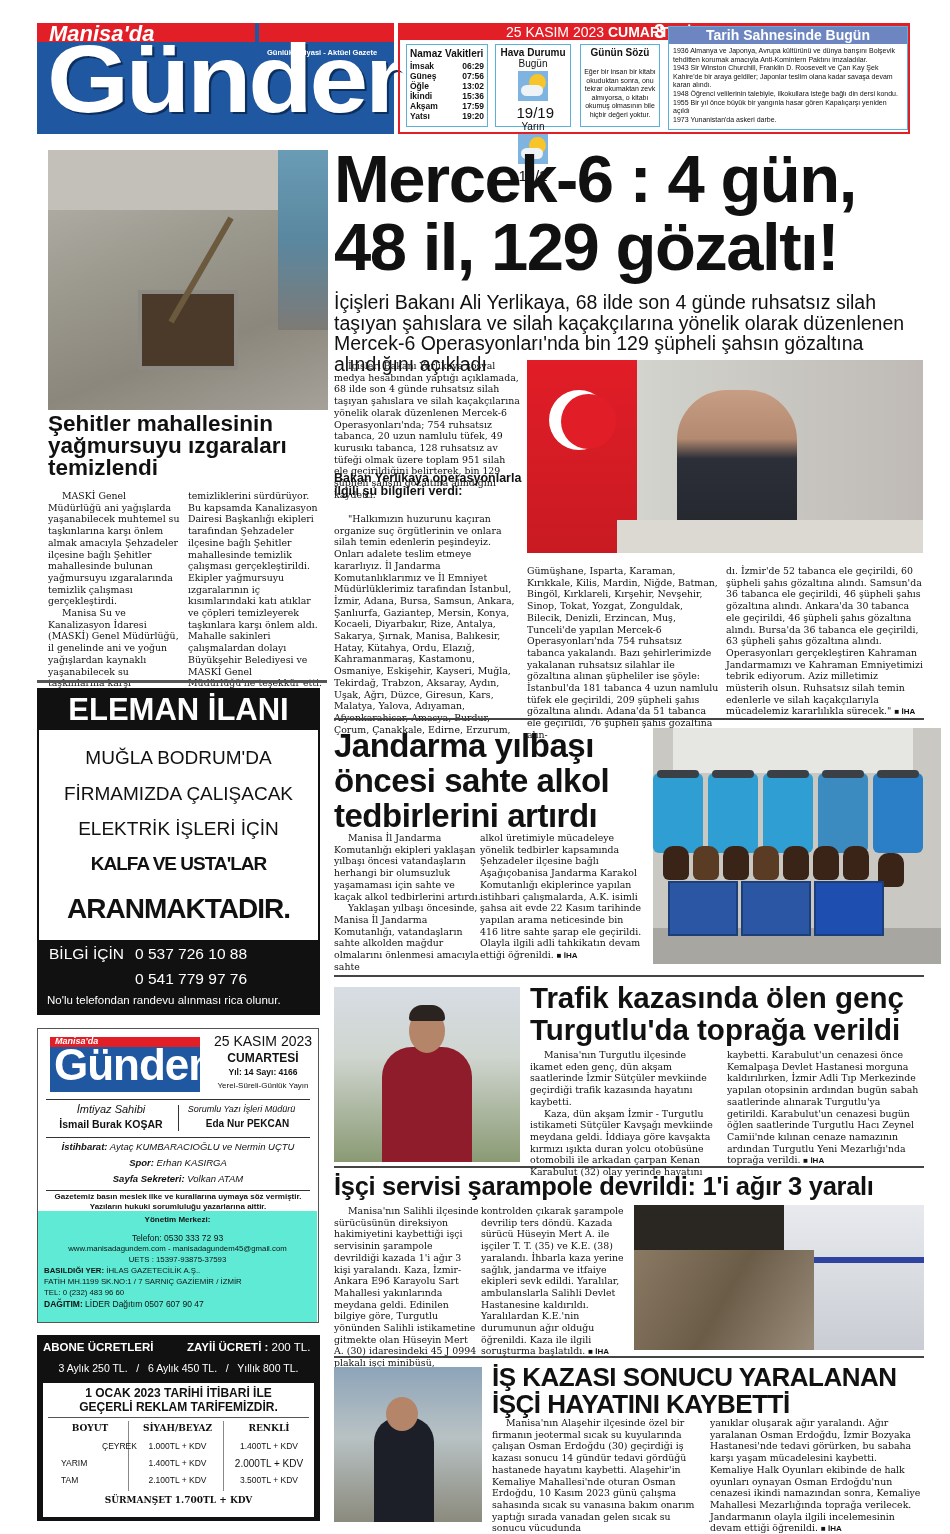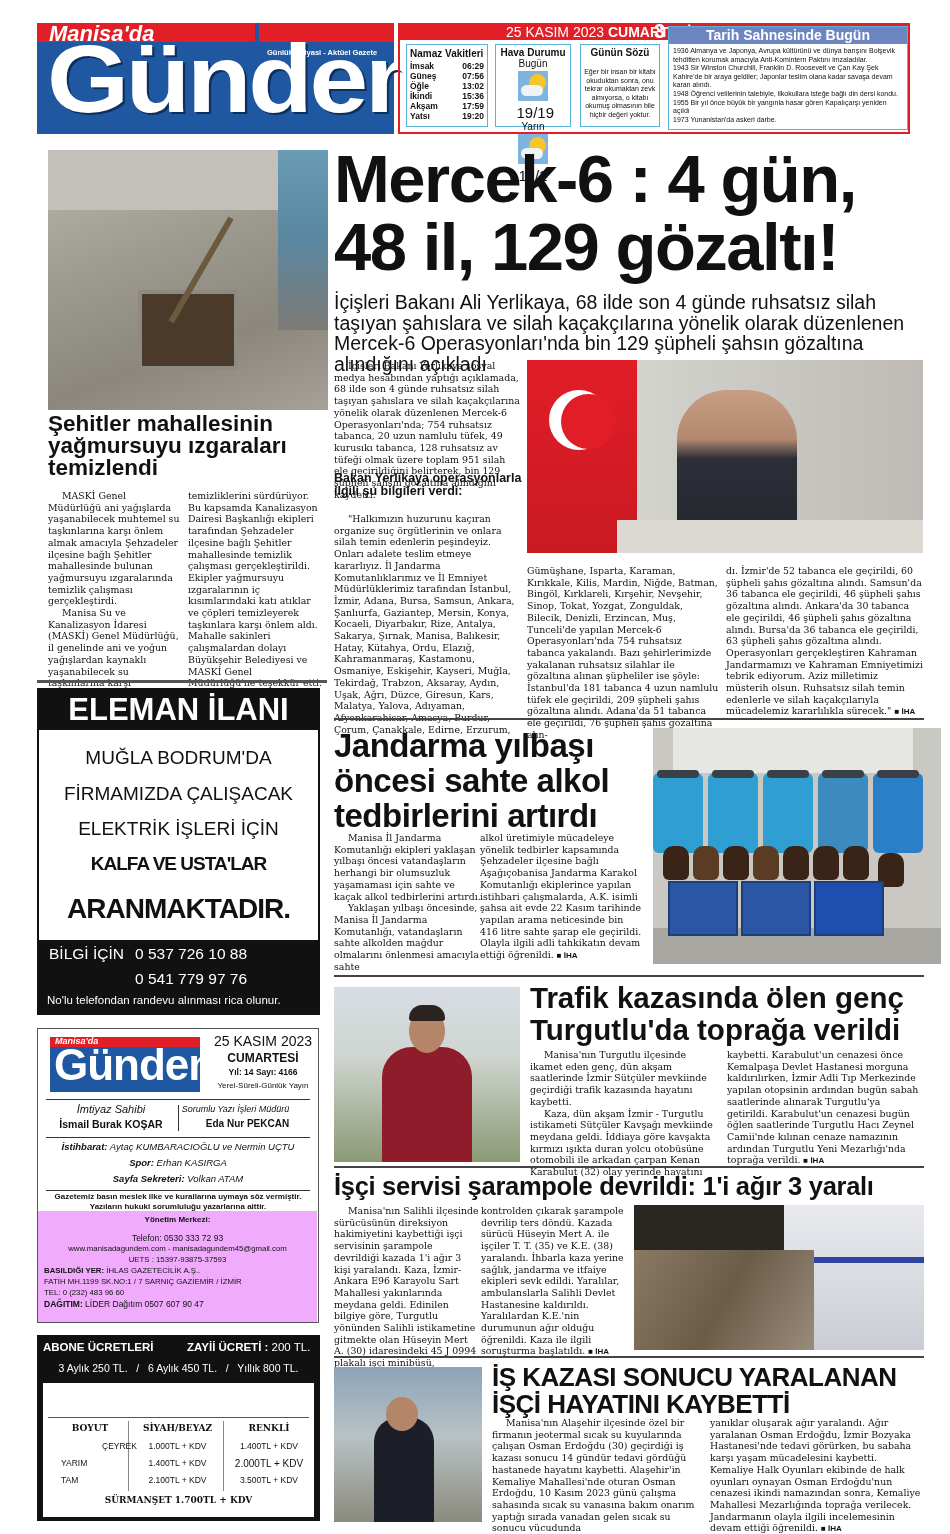--- a/index.html
+++ b/index.html
@@ -55,21 +55,21 @@
 #el-bottom{left:0;top:250px;width:279px;height:73px;background:#111;color:#fff;}
 .el-ph{position:absolute;font:15.5px "Liberation Sans",sans-serif;}
 
 #kunye{left:37px;top:1028px;width:282px;height:295px;border:1.5px solid #555;background:#fff;}
 #kunye-logo{left:12px;top:8px;width:150px;height:55px;background:#1f57a0;}
 #kl-red{left:0;top:0;width:150px;height:10px;background:#e21e26;}
 #kl-m{left:5px;top:-1px;color:#fff;font:italic bold 9px "Liberation Sans",sans-serif;}
 #kl-g{left:4px;top:6px;color:#fff;font:bold 44px "Liberation Sans",sans-serif;line-height:1;letter-spacing:-1px;}
 .kr{position:absolute;font-family:"Liberation Sans",sans-serif;text-align:center;}
 .khr{position:absolute;left:8px;width:264px;height:1px;background:#333;}
-#kunye-gray{left:0;top:182px;width:279px;height:111px;background:#f0abfc;}
+#kunye-gray{left:0;top:182px;width:279px;height:111px;background:#5eead4;}
 
 #abone{left:37px;top:1335px;width:283px;height:186px;background:#111;}
 #tarife{left:6px;top:48px;width:271px;height:134px;background:#fff;}
 
 
 #mainhead{left:334px;top:145px;width:590px;font:bold 67px "Liberation Sans",sans-serif;line-height:68px;letter-spacing:-1.5px;}
 #mainsub{left:334px;top:292px;width:595px;font:19.5px "Liberation Sans",sans-serif;line-height:20.5px;}
 #h-bakan{left:334px;top:472px;width:190px;font:bold 12.5px "Liberation Sans",sans-serif;line-height:13px;}
 #photo-bakan{left:527px;top:360px;width:396px;height:193px;background:linear-gradient(90deg,#e0dfdb 0%,#cfcfca 40%,#bfbab5 100%);}
 #pb-flag{left:0;top:0;width:110px;height:193px;background:linear-gradient(180deg,#e11d27,#c91a22);}
@@ -230,21 +230,21 @@
     <div id="kl-g" class="abs">Gündem</div>
   </div>
   <div class="kr" style="left:175px;top:4px;width:100px;font-size:14px;">25 KASIM 2023</div>
   <div class="kr" style="left:175px;top:22px;width:100px;font-size:12px;font-weight:bold;">CUMARTESİ</div>
   <div class="kr" style="left:175px;top:38px;width:100px;font-size:8.5px;font-weight:bold;">Yıl: 14 Sayı: 4166</div>
   <div class="kr" style="left:170px;top:52px;width:110px;font-size:8px;">Yerel-Süreli-Günlük Yayın</div>
   <div class="khr" style="top:70px;"></div>
   <div class="kr" style="left:8px;top:74px;width:130px;font-size:11px;font-style:italic;">İmtiyaz Sahibi</div>
   <div class="kr" style="left:8px;top:89px;width:130px;font-size:10.5px;font-weight:bold;">İsmail Burak KOŞAR</div>
   <div class="abs" style="left:140px;top:76px;width:1px;height:26px;background:#333;"></div>
-  <div class="kr" style="left:130px;top:75px;width:135px;font-size:9px;font-style:italic;">Sorumlu Yazı İşleri Müdürü</div>
+  <div class="kr" style="left:136px;top:75px;width:135px;font-size:9px;font-style:italic;">Sorumlu Yazı İşleri Müdürü</div>
   <div class="kr" style="left:142px;top:89px;width:135px;font-size:10px;font-weight:bold;">Eda Nur PEKCAN</div>
   <div class="khr" style="top:108px;"></div>
   <div class="kr" style="left:8px;top:112px;width:264px;font-size:9.5px;font-style:italic;"><b>İstihbarat:</b> <span>Aytaç KUMBARACIOĞLU ve Nermin UÇTU</span></div>
   <div class="kr" style="left:8px;top:128px;width:264px;font-size:9.5px;font-style:italic;"><b>Spor:</b> <span>Erhan KASIRGA</span></div>
   <div class="kr" style="left:8px;top:144px;width:264px;font-size:9.5px;font-style:italic;"><b>Sayfa Sekreteri:</b> <span>Volkan ATAM</span></div>
   <div class="khr" style="top:161px;"></div>
   <div class="kr" style="left:8px;top:163px;width:264px;font-size:8px;font-weight:bold;line-height:10px;">Gazetemiz basın meslek ilke ve kurallarına uymaya söz vermiştir. Yazıların hukuki sorumluluğu yazarlarına aittir.</div>
   <div id="kunye-gray" class="abs">
     <div class="kr" style="left:0;top:4px;width:279px;font-size:8px;font-weight:bold;">Yönetim Merkezi:</div>
     <div class="kr" style="left:0;top:22px;width:279px;font-size:8.5px;">Telefon: 0530 333 72 93</div>
@@ -255,20 +255,21 @@
     <div class="kr" style="left:6px;top:77px;text-align:left;font-size:7.8px;">TEL: 0 (232) 483 96 60</div>
     <div class="kr" style="left:6px;top:88px;text-align:left;font-size:8.5px;"><b>DAĞITIM:</b> <span>LİDER Dağıtım 0507 607 90 47</span></div>
   </div>
 </div>
 
 <div id="abone" class="abs">
   <div class="kr" style="left:6px;top:6px;color:#fff;font-size:11.5px;font-weight:bold;">ABONE ÜCRETLERİ</div>
   <div class="kr" style="left:150px;top:6px;color:#fff;font-size:11.5px;"><b>ZAYİİ ÜCRETİ :</b> <span>200 TL.</span></div>
   <div class="kr" style="left:6px;top:27px;width:271px;color:#fff;font-size:10.5px;white-space:pre;">3 Aylık 250 TL.   /   6 Aylık 450 TL.   /   Yıllık 800 TL.</div>
   <div id="tarife" class="abs">
+    <div class="kr" style="left:20px;top:3px;width:231px;font-size:12px;font-weight:bold;line-height:14px;">1 OCAK 2023 TARİHİ İTİBARİ İLE GEÇERLİ REKLAM TARİFEMİZDİR.</div>
     <div class="abs" style="left:5px;top:34px;width:261px;height:1px;background:#555;"></div>
     <div class="abs" style="left:85px;top:38px;width:1px;height:70px;background:#888;"></div>
     <div class="abs" style="left:180px;top:38px;width:1px;height:70px;background:#888;"></div>
     <div id="tariff-table">
         <div class="kr" style="left: 12px; top: 40px; width: 70px; font: bold 9px &quot;DejaVu Serif&quot;, serif;">BOYUT</div>
         <div class="kr" style="left: 92px; top: 40px; width: 85px; font: bold 9px &quot;DejaVu Serif&quot;, serif;">SİYAH/BEYAZ</div>
         <div class="kr" style="left: 185px; top: 40px; width: 82px; font: bold 9px &quot;DejaVu Serif&quot;, serif;">RENKLİ</div>
         <div class="kr" style="left: 12px; top: 58px; width: 70px; font-size: 8.5px; text-align: left; padding-left: 6px; margin-left: 41px;">ÇEYREK</div>
         <div class="kr" style="left: 92px; top: 58px; width: 85px; font-size: 8.5px;">1.000TL + KDV</div>
         <div class="kr" style="left: 185px; top: 58px; width: 82px; font-size: 8.5px;">1.400TL + KDV</div>

